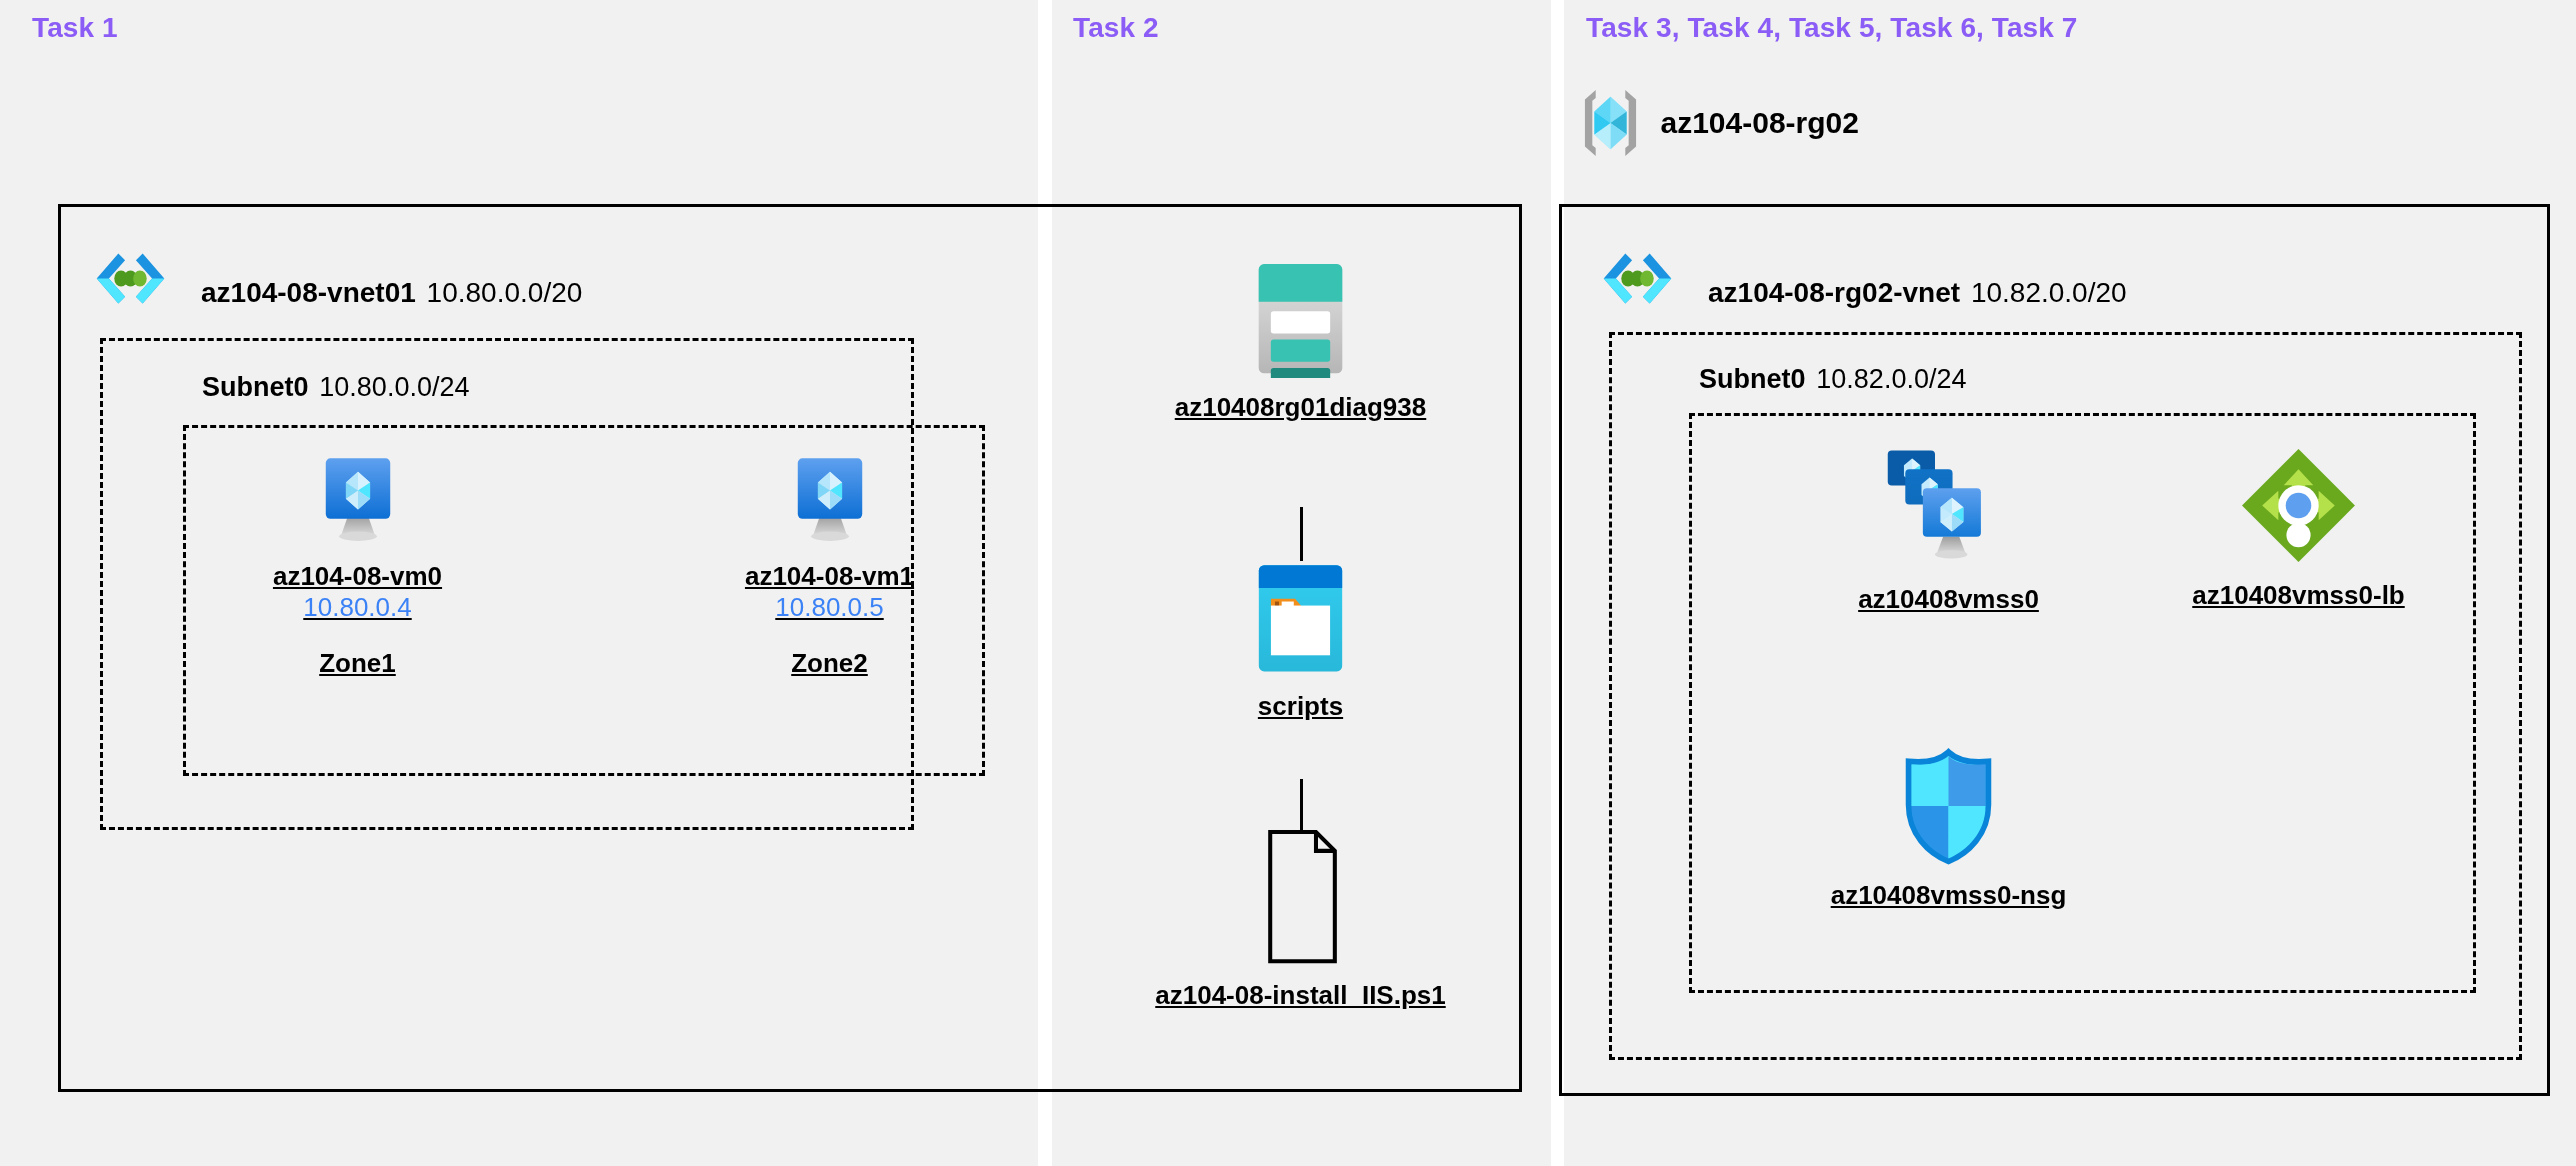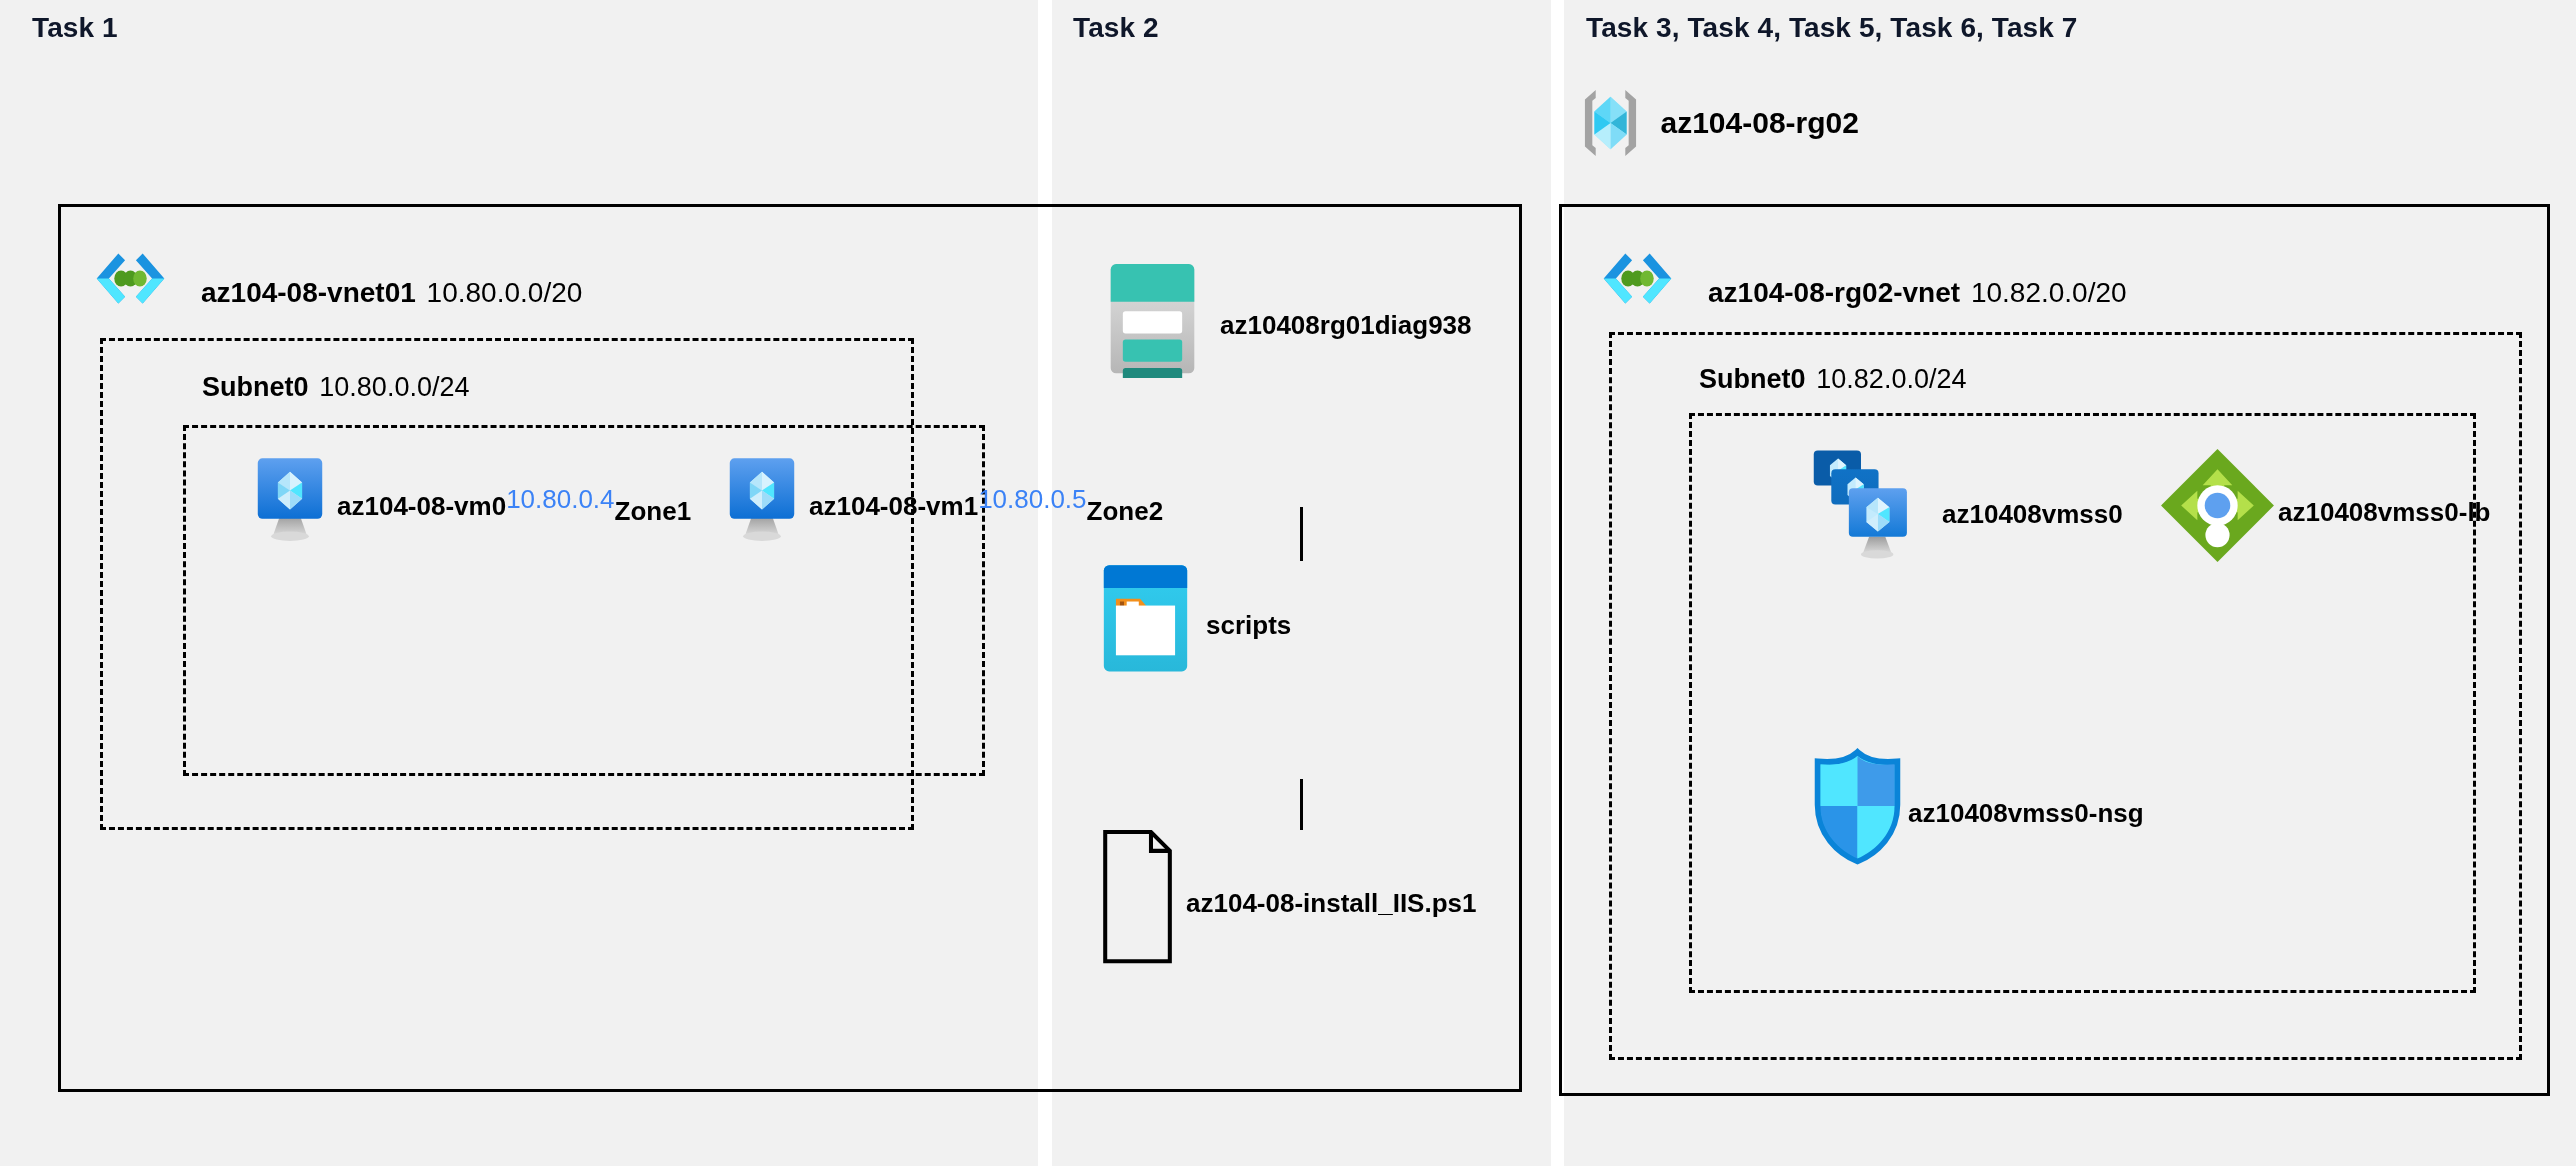--- a/index.html
+++ b/index.html
@@ -1,37 +1,37 @@
 <!DOCTYPE html>
 <html style="font-size:10.8px"><head>
 <meta charset="utf-8">
 <style>
   html,body{margin:0;padding:0;background:#ffffff;}
   body{font-family:"Liberation Sans", sans-serif;}
   #canvas{position:relative;width:2576px;height:1166px;background:#ffffff;overflow:hidden;}
 
   .panel{position:absolute;background:#f1f1f1;}
 
-  .task-title{position:absolute;color:#0f172a;font-weight:bold;font-size:28px;letter-spacing:0.1px;white-space:nowrap;}
+  .task-title{position:absolute;color:#8b5cf6;font-weight:bold;font-size:28px;letter-spacing:0.1px;white-space:nowrap;}
 
   .solid-box{position:absolute;border:3.4px solid #000000;box-sizing:border-box;background:transparent;}
   .dashed-box{position:absolute;border:3.4px dashed #000000;box-sizing:border-box;background:transparent;}
 
   .rg-row{position:absolute;display:flex;align-items:center;gap:17.5px;}
   .rg-name{font-size:30px;font-weight:bold;color:#000;white-space:nowrap;}
 
   .vnet-row{position:absolute;display:flex;align-items:flex-end;gap:34px;}
   .vnet-name{font-size:28px;font-weight:bold;color:#000;white-space:nowrap;}
   .vnet-cidr{font-size:28px;font-weight:normal;color:#000;white-space:nowrap;margin-left:10.8px;}
 
   .subnet-label{position:absolute;white-space:nowrap;}
   .subnet-name{font-size:27px;font-weight:bold;color:#000;}
   .subnet-cidr{font-size:27px;font-weight:normal;color:#000;margin-left:10.8px;}
 
-  .node{position:absolute;display:flex;flex-direction:row;align-items:center;text-align:center;}
+  .node{position:absolute;display:flex;flex-direction:column;align-items:center;text-align:center;text-decoration:underline;}
   .node-label{font-size:26px;font-weight:bold;color:#000;white-space:nowrap;margin-top:13.5px;line-height:1.18;}
   .node-sub{font-size:26px;font-weight:normal;color:#3b82f6;white-space:nowrap;line-height:1.3;}
   .node-zone{font-size:26px;font-weight:bold;color:#000;white-space:nowrap;margin-top:23px;}
 
   .connector{position:absolute;background:#000;width:2.7px;}
 
   .icon{display:block;}
 </style>
 </head>
 <body>

